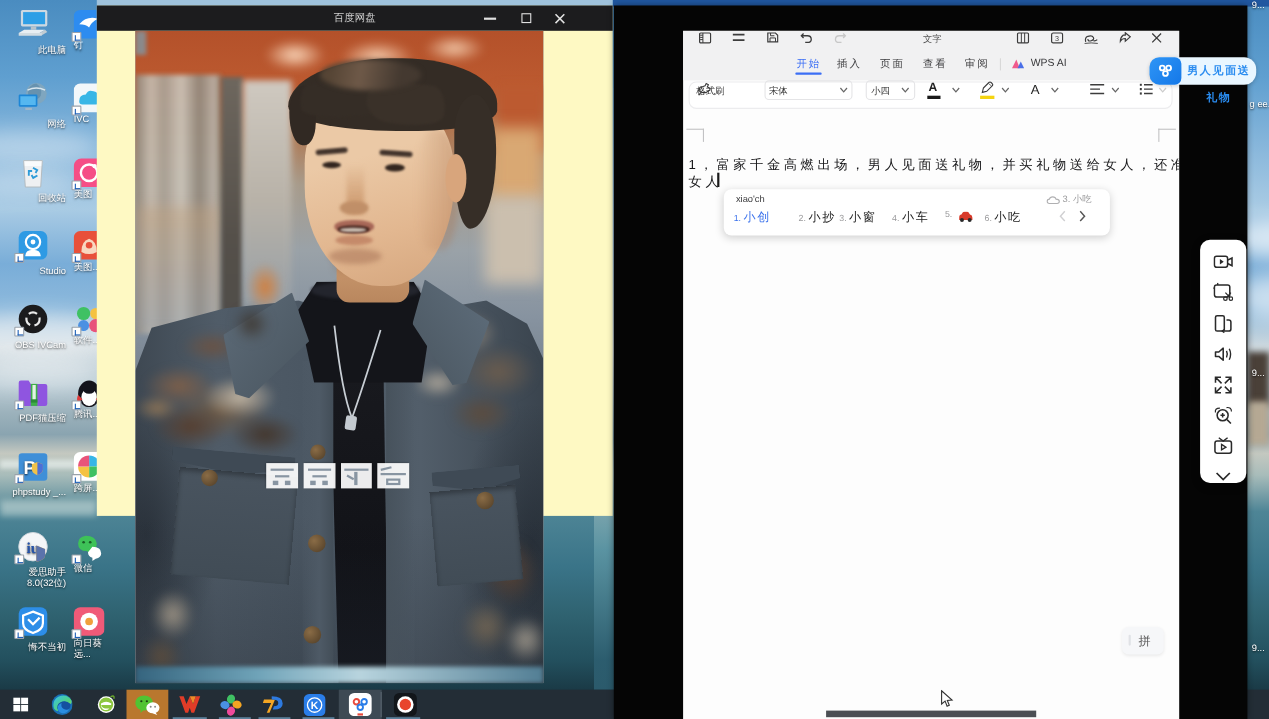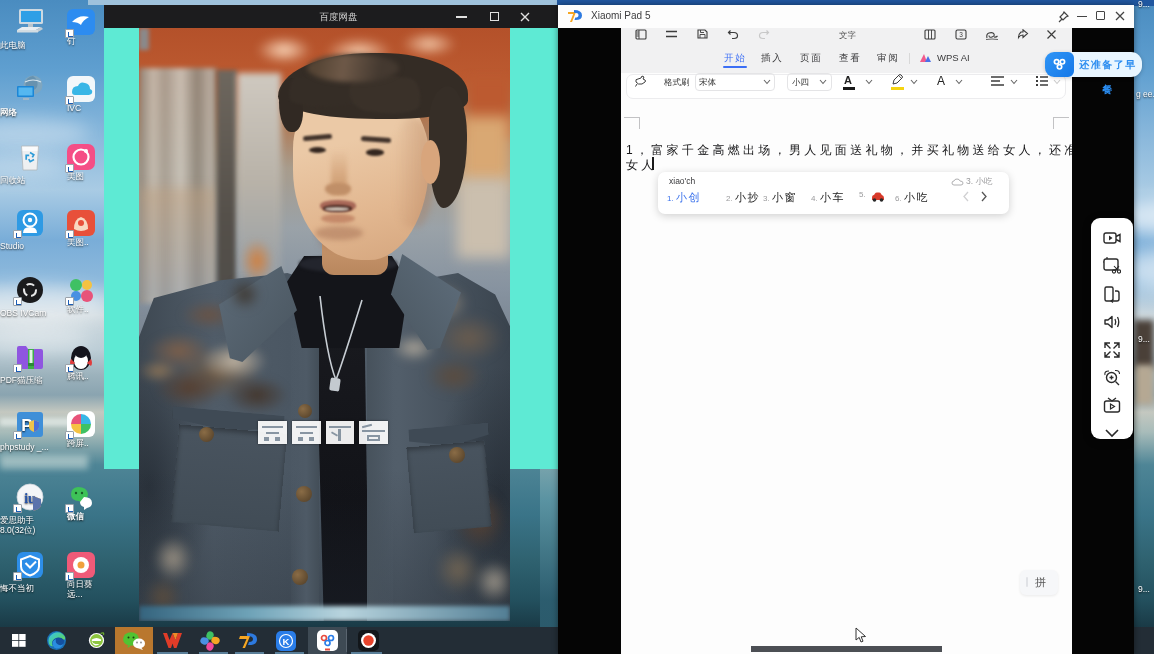--- a/index.html
+++ b/index.html
@@ -4,27 +4,27 @@
 <style>
 html,body{margin:0;padding:0;width:1154px;height:654px;overflow:hidden;font-family:"Liberation Sans",sans-serif;}
 *{box-sizing:border-box;}
 .abs{position:absolute;}
 #stage{position:relative;width:1154px;height:654px;background:#5796c8;overflow:hidden;}
 
 #wall{left:0;top:0;width:1154px;height:654px;
 background:linear-gradient(180deg,#4a8cc0 0,#5f9fd0 70px,#8cb9dc 140px,#a9cbe4 190px,#79add8 240px,#8db9dc 280px,#cdd8de 315px,#bccdd6 350px,#9cb2bc 375px,#8aa4b0 395px,#c4c8c0 412px,#a8bcba 432px,#4e8596 465px,#3a7488 515px,#2f6270 560px,#23505e 600px,#1a3a46 627px,#16323e 654px);}
 .cloud{position:absolute;border-radius:50%;filter:blur(9px);background:rgba(255,255,255,.65);}
 
-.dicon{position:absolute;width:60px;text-align:left;color:#fff;font-size:8.5px;text-shadow:0 1px 2px rgba(0,0,0,.8);}
+.dicon{position:absolute;width:60px;text-align:right;color:#fff;font-size:8.5px;text-shadow:0 1px 2px rgba(0,0,0,.8);}
 .dicon .img{position:relative;width:30px;height:29px;margin:0 auto 4px;}
 .dicon .lab{line-height:9.5px;}
 .short{position:absolute;left:-2px;bottom:-1px;width:9px;height:9px;background:#fff;border:1px solid #9aa2aa;border-radius:1px;}
 .short:after{content:"";position:absolute;left:1.5px;top:1.5px;width:4px;height:4px;border-left:1.5px solid #1c5eb5;border-bottom:1.5px solid #1c5eb5;}
 
-#vwin{left:104px;top:5px;width:469px;height:464px;background:#5eead4;z-index:2;}
+#vwin{left:88px;top:5px;width:469px;height:464px;background:#fef9c3;z-index:2;}
 #vtitle{position:absolute;left:0;top:0;width:100%;height:23px;background:#1c1c1e;color:#cfcfcf;font-size:9.5px;text-align:center;line-height:23px;}
 #video{position:absolute;left:35px;top:23px;width:371px;height:593px;overflow:hidden;background:#8a8a8a;}
 
 #rwin{left:558px;top:5px;width:576px;height:649px;background:#050505;box-shadow:0 0 6px rgba(0,0,0,.45);z-index:5;}
 #rtitle{position:absolute;left:0;top:0;width:100%;height:23px;background:#fdfdfd;}
 #rscreen{position:absolute;left:63px;top:23px;width:451px;height:626px;background:#fdfdfd;overflow:hidden;}
 
 #wpsgray{position:absolute;left:0;top:0;width:451px;height:45px;background:#f1f1f2;}
 #row3card{position:absolute;left:5px;top:46px;width:440px;height:25px;background:#fff;border:1px solid #ececee;border-radius:7px;}
 .tab{position:absolute;top:24px;font-size:9.5px;color:#3a3a3c;letter-spacing:1.8px;}
@@ -68,21 +68,21 @@
           <rect x="4" y="1" width="24" height="15" rx="1.5" fill="#cdd9e2"></rect>
           <rect x="6" y="3" width="20" height="11" fill="#2e9fe6"></rect>
           <rect x="13" y="16" width="5" height="3" fill="#b8c4cc"></rect>
           <path d="M2 22 L7 19 L26 19 L21 22 z" fill="#e8eef2"></path>
           <path d="M21 22 L26 19 L28 21 L23 24 z" fill="#c2ccd3"></path>
           <rect x="2" y="22" width="21" height="2.5" fill="#d2dce2"></rect>
         </svg>
       </div>
       <div class="lab">此电脑</div>
     </div>
-    <div class="dicon" style="left:0px;top:75px;font-weight:bold;">
+    <div class="dicon" style="left:0px;top:75px;">
       <div class="img">
         <svg width="30" height="29" viewBox="0 0 30 29">
           <circle cx="18" cy="10" r="9.5" fill="#7fa6bf"></circle>
           <path d="M18 1 Q24 5 22 12 Q19 17 12 15 Q9 9 12 4 Q15 1 18 1z" fill="#5d8aa8" opacity=".7"></path>
           <path d="M10 7 Q18 3 26 7" stroke="#d8e6ee" stroke-width="1.2" fill="none"></path>
           <rect x="2" y="11" width="17" height="11" rx="1" fill="#1c86d6"></rect>
           <rect x="3.5" y="12.5" width="14" height="8" fill="#55b7f0"></rect>
           <rect x="8" y="23" width="6" height="2" fill="#9fb6c8"></rect>
         </svg>
       </div>
@@ -246,21 +246,21 @@
           <rect x="0" y="1" width="28" height="26" rx="6" fill="#fff"></rect>
           <path d="M14 4 A10 10 0 0 1 24 14 L14 14z" fill="#38b6e6"></path>
           <path d="M24 14 A10 10 0 0 1 14 24 L14 14z" fill="#3fc163"></path>
           <path d="M14 24 A10 10 0 0 1 4 14 L14 14z" fill="#f5c242"></path>
           <path d="M4 14 A10 10 0 0 1 14 4 L14 14z" fill="#e8537a"></path>
         </svg>
         <div class="short"></div>
       </div>
       <div class="lab">跨屏..</div>
     </div>
-    <div class="dicon" style="left:67px;top:483px;width:40px;text-align:left;font-weight:bold;">
+    <div class="dicon" style="left:67px;top:483px;width:40px;text-align:left;">
       <div class="img" style="margin:0;width:28px;">
         <svg width="28" height="29" viewBox="0 0 28 29">
           <path d="M11 4 Q20 4 21 11 Q21 16 15 17 l1 4 l-4 -3 Q4 18 4 11 Q4 5 11 4z" fill="#3ec258"></path>
           <circle cx="9" cy="10" r="1.2" fill="#1a5c28"></circle>
           <circle cx="15" cy="10" r="1.2" fill="#1a5c28"></circle>
           <path d="M17 14 Q25 14 25 20 Q25 24 20 25 l-3 2 l0 -3 Q13 23 13 19" fill="#fff"></path>
         </svg>
         <div class="short"></div>
       </div>
       <div class="lab">微信</div>
@@ -401,35 +401,20 @@
         <div class="abs" style="left:80px;top:10px;width:3px;height:12px;background:#8895a2;"></div>
         <div class="abs" style="left:73px;top:14px;width:7px;height:2px;background:#8895a2;transform:rotate(30deg);"></div>
         <div class="abs" style="left:104px;top:6px;width:10px;height:2px;background:#8895a2;transform:rotate(-14deg);"></div>
         <div class="abs" style="left:104px;top:11px;width:23px;height:2px;background:#8895a2;"></div>
         <div class="abs" style="left:109px;top:16px;width:13px;height:6px;border:2px solid #8895a2;"></div>
       </div>
     </div>
   </div>
 
   <div id="rwin" class="abs">
-    <div id="rtitle">
-      <svg class="abs" style="left:9px;top:4px;" width="16" height="15" viewBox="0 0 16 15">
-        <path d="M1 3 L9 3 L5 13 L3 13 L6.2 5 L1 5 z" fill="#f5a623"></path>
-        <path d="M7 1 Q15 1 15 6.5 Q15 11 8.5 11 L7.5 11 L8.3 8.5 Q11.5 8.5 11.5 6.2 Q11.5 3.8 7 3.8 z" fill="#2d7ae0"></path>
-      </svg>
-      <span style="position:absolute;left:33px;top:5px;font-size:10px;color:#3c3c3e;">Xiaomi Pad 5</span>
-      <svg class="abs" style="left:498px;top:5px;" width="14" height="14" viewBox="0 0 14 14">
-          <path d="M8 2 L12 6 L10 7 L7 10 L4 7 L7 4 z M6 9 L3 12" fill="none" stroke="#444" stroke-width="1.2"></path>
-        </svg>
-      <div class="abs" style="left:519px;top:11px;width:10px;height:1.4px;background:#444;"></div>
-      <div class="abs" style="left:538px;top:6px;width:9px;height:9px;border:1.4px solid #444;border-radius:1px;"></div>
-      <svg class="abs" style="left:557px;top:6px;" width="10" height="10" viewBox="0 0 10 10">
-          <path d="M1 1 L9 9 M9 1 L1 9" stroke="#444" stroke-width="1.3"></path>
-        </svg>
-    </div>
     <div id="rscreen">
       <div id="wpsgray"></div>
 
       <svg class="abs" style="left:14px;top:1px;" width="12" height="11" viewBox="0 0 12 11">
           <rect x="1" y="1" width="10" height="9" rx="1" fill="none" stroke="#3c3c3c" stroke-width="1.1"></rect>
           <path d="M4 1 V10 M1.5 3 H4 M1.5 5 H4 M1.5 7 H4" stroke="#3c3c3c" stroke-width=".9" fill="none"></path>
         </svg>
       <svg class="abs" style="left:45px;top:2px;" width="11" height="9" viewBox="0 0 11 9">
           <path d="M0 1.5 H11 M0 6.5 H11" stroke="#3c3c3c" stroke-width="1.6"></path>
         </svg>
@@ -474,21 +459,21 @@
           <path d="M1 9 L5 1 L8 9 z" fill="#f05a8c"></path>
           <path d="M6 9 L9 3 L12 9 z" fill="#4a6fe8"></path>
         </svg>
       <span class="tab" style="left:316px;letter-spacing:0;">WPS AI</span>
 
       <div id="row3card"></div>
       <svg class="abs" style="left:13px;top:47px;" width="13" height="13" viewBox="0 0 13 13">
           <path d="M2 7 Q1 4 4 4 L7 3 L8 1 L10 2 L9 4 L11 5 Q12 6 11 7 L8 9 Q4 10 2 7z" fill="none" stroke="#3c3c3c" stroke-width="1"></path>
           <path d="M3 9 L1.5 11.5" stroke="#3c3c3c" stroke-width="1"></path>
         </svg>
-      <span class="abs" style="left:43px;top:49px;font-size:8.5px;color:#333;">格式刷</span>
+      <span class="abs" style="left:12px;top:49px;font-size:8.5px;color:#333;">格式刷</span>
       <div class="abs" style="left:74px;top:45px;width:80px;height:18px;border:1px solid #e4e4e6;border-radius:4px;"></div>
       <span class="abs" style="left:78px;top:49px;font-size:8.5px;color:#333;">宋体</span>
       <svg class="abs" style="left:142px;top:51px;" width="8" height="6" viewBox="0 0 8 6">
           <path d="M1 1 L4 4.5 L7 1" fill="none" stroke="#666" stroke-width="1.1"></path>
         </svg>
       <div class="abs" style="left:166px;top:45px;width:45px;height:18px;border:1px solid #e4e4e6;border-radius:4px;"></div>
       <span class="abs" style="left:171px;top:49px;font-size:8.5px;color:#333;">小四</span>
       <svg class="abs" style="left:198px;top:51px;" width="8" height="6" viewBox="0 0 8 6">
           <path d="M1 1 L4 4.5 L7 1" fill="none" stroke="#666" stroke-width="1.1"></path>
         </svg>
@@ -573,21 +558,21 @@
   </div>
 
   <div id="upload" class="abs">
       <div id="upcloud">
       <svg class="abs" style="left:7px;top:5px;" width="15" height="15" viewBox="0 0 15 15">
         <circle cx="4.6" cy="4.8" r="2.2" fill="none" stroke="#fff" stroke-width="1.7"></circle>
         <circle cx="10.4" cy="4.8" r="2.2" fill="none" stroke="#fff" stroke-width="1.7"></circle>
         <circle cx="7.5" cy="9.8" r="2.2" fill="none" stroke="#fff" stroke-width="1.7"></circle>
       </svg>
     </div>
-      <div id="uplab">还准备了早餐</div>
+      <div id="uplab">男人见面送礼物</div>
     </div>
   <div id="fpanel" class="abs">
     <svg class="fico" style="top:11px;" viewBox="0 0 18 18">
         <rect x="1" y="4" width="12" height="10" rx="2" fill="none" stroke="#2a2a2a" stroke-width="1.4"></rect>
         <path d="M13 7.5 L17 5.5 V12.5 L13 10.5" fill="none" stroke="#2a2a2a" stroke-width="1.4"></path>
         <path d="M6 6.5 L9.5 9 L6 11.5 z" fill="#2a2a2a"></path>
       </svg>
     <svg class="fico" style="top:39px;" viewBox="0 0 18 18">
         <rect x="1" y="2" width="14" height="11" rx="2" fill="none" stroke="#2a2a2a" stroke-width="1.4"></rect>
         <path d="M4 2 V0 M1 5 H-1" stroke="#2a2a2a" stroke-width="1.2"></path>

